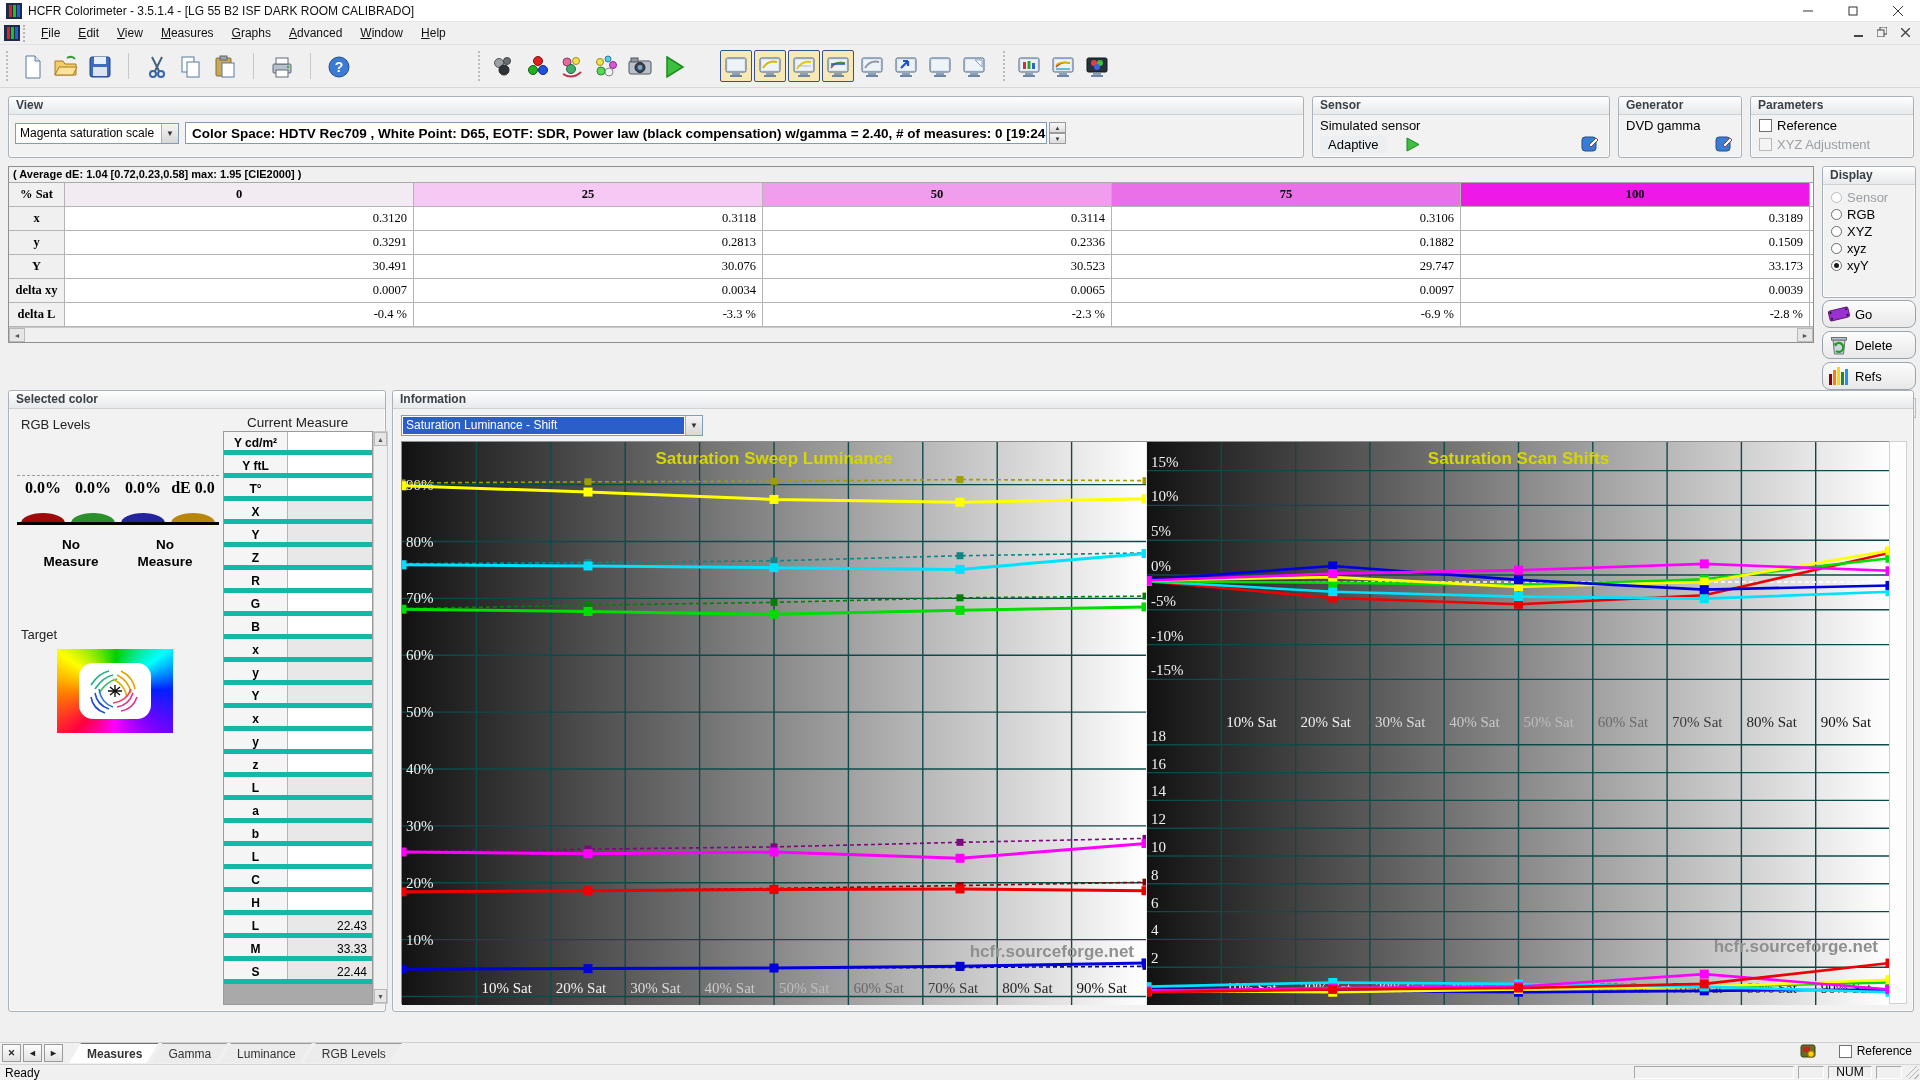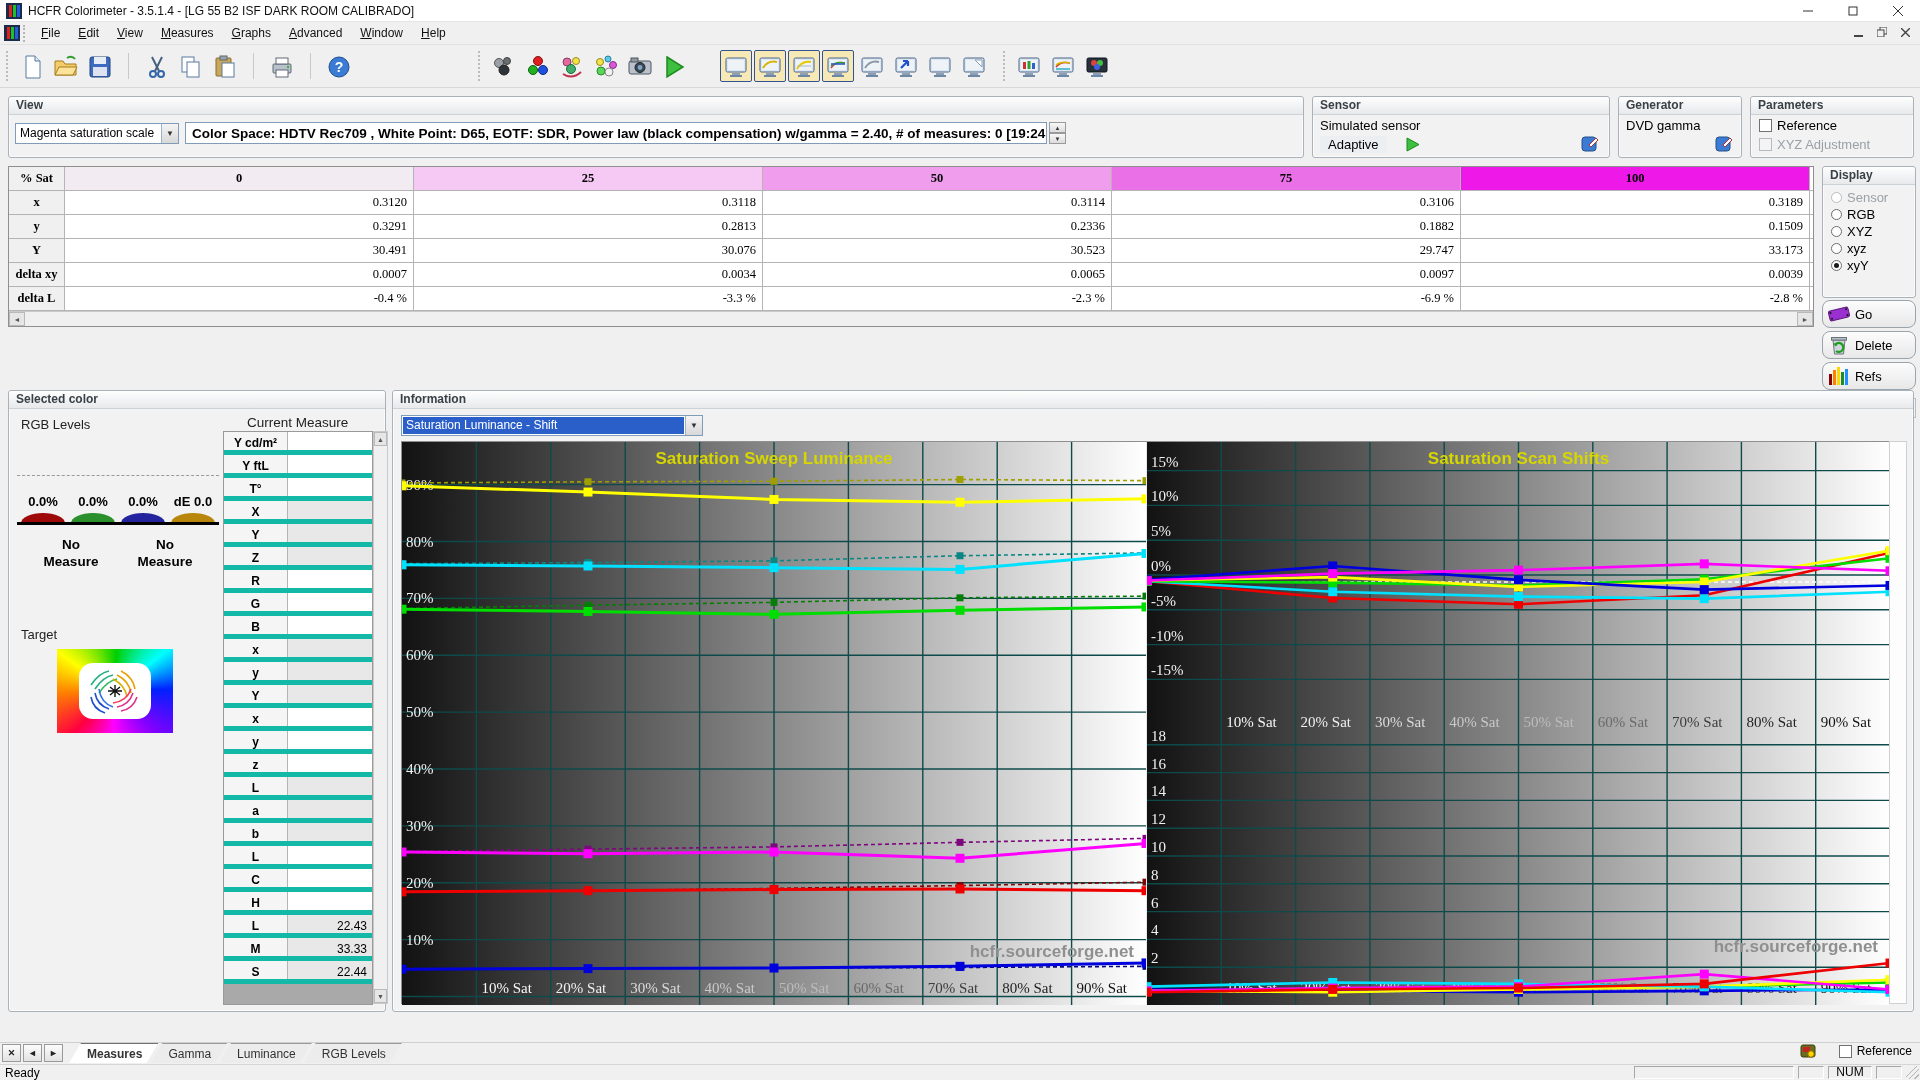--- a/index.html
+++ b/index.html
@@ -86,22 +86,22 @@
   #displaycol .pbtn { margin-bottom:3px; }
   #editwrap { position:absolute; left:1822px; top:398px; width:94px; height:20px; background:#f2f2f2;
     border:1px solid #b9bec2; display:flex; align-items:center; padding-left:4px; font-size:13px; }
 
   
   #selcolor { left:8px; top:390px; width:378px; height:622px; }
   .sublabel { position:absolute; font-size:13px; color:#222; }
   #rgbbox { position:absolute; left:8px; top:46px; width:202px; height:88px; }
   #rgbbox .dash { position:absolute; left:0; right:0; top:38px; border-top:1px dashed #9a9a9a; }
   .mound { position:absolute; bottom:2px; height:10px; border-radius:50% 50% 0 0 / 100% 100% 0 0; }
-  .mlab { position:absolute; bottom:16px; width:48px; text-align:center; font-family:Liberation Sans, sans-serif;
-    font-weight:bold; font-size:13px; }
+  .mlab { position:absolute; bottom:28px; width:48px; text-align:center; font-family:Liberation Serif, serif;
+    font-weight:bold; font-size:16px; }
   #rgbbase { position:absolute; left:0; right:0; bottom:0; height:3px; background:#000; }
   .nomeasure { position:absolute; width:100px; text-align:center; font-weight:bold; font-size:13.5px; line-height:1.25; }
   #target { position:absolute; left:48px; top:258px; width:116px; height:84px;
     background:conic-gradient(from 225deg at 50% 50%, #ff0040, #ff8000 12%, #ffff00 22%, #00d000 38%, #00ffff 52%, #0020ff 62%, #8000ff 75%, #ff00ff 88%, #ff0040); }
   #target svg { position:absolute; left:0; top:0; }
 
   
   #cmtable { position:absolute; left:214px; top:40px; width:150px; border:1px solid #9a9a9a; background:#fff; }
   .cmrow { display:flex; height:23px; border-bottom:5px solid #14b8a6; }
   .cmlabel { width:64px; background:#f5f5f5; border-right:1px solid #b4b4b4; font-weight:bold;
@@ -470,20 +470,21 @@
         <span>Reference</span>
       </div>
       <div class="cb dis" style="display: flex; margin-bottom: 4px; font-size: 13px;">
         <span class="cbbox"></span>
         <span>XYZ Adjustment</span>
       </div>
     </div>
 </div>
 
 <div id="mtable">
+  <div class="mcaption">( Average dE: 1.04 [0.72,0.23,0.58] max: 1.95 [CIE2000] )</div>
   <div id="mgrid">
       <div class="mrow">
         <span class="mcell mlabel">% Sat</span>
         <span class="mcell mval mhead" style="background:#f2ecf2">0</span>
         <span class="mcell mval mhead" style="background:#f6c8f4">25</span>
         <span class="mcell mval mhead" style="background:#f09dee">50</span>
         <span class="mcell mval mhead" style="background:#e970e7">75</span>
         <span class="mcell mval mhead" style="background:#ee18e8">100</span>
       </div>
       <div class="mrow">

